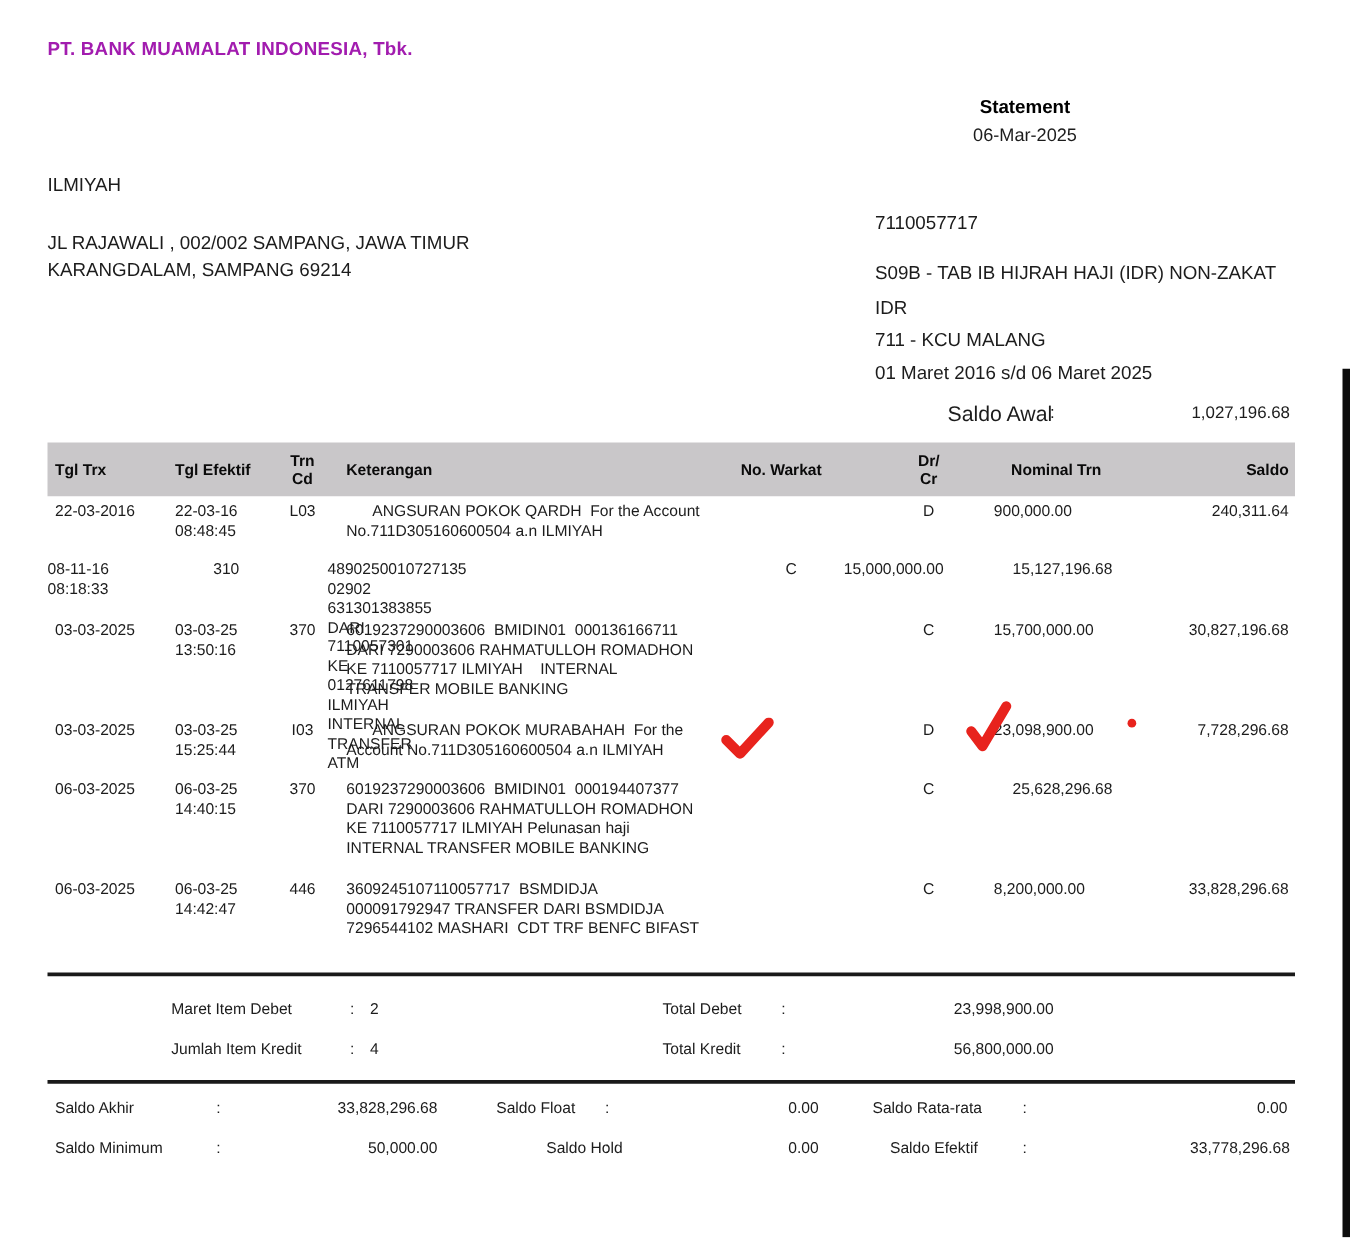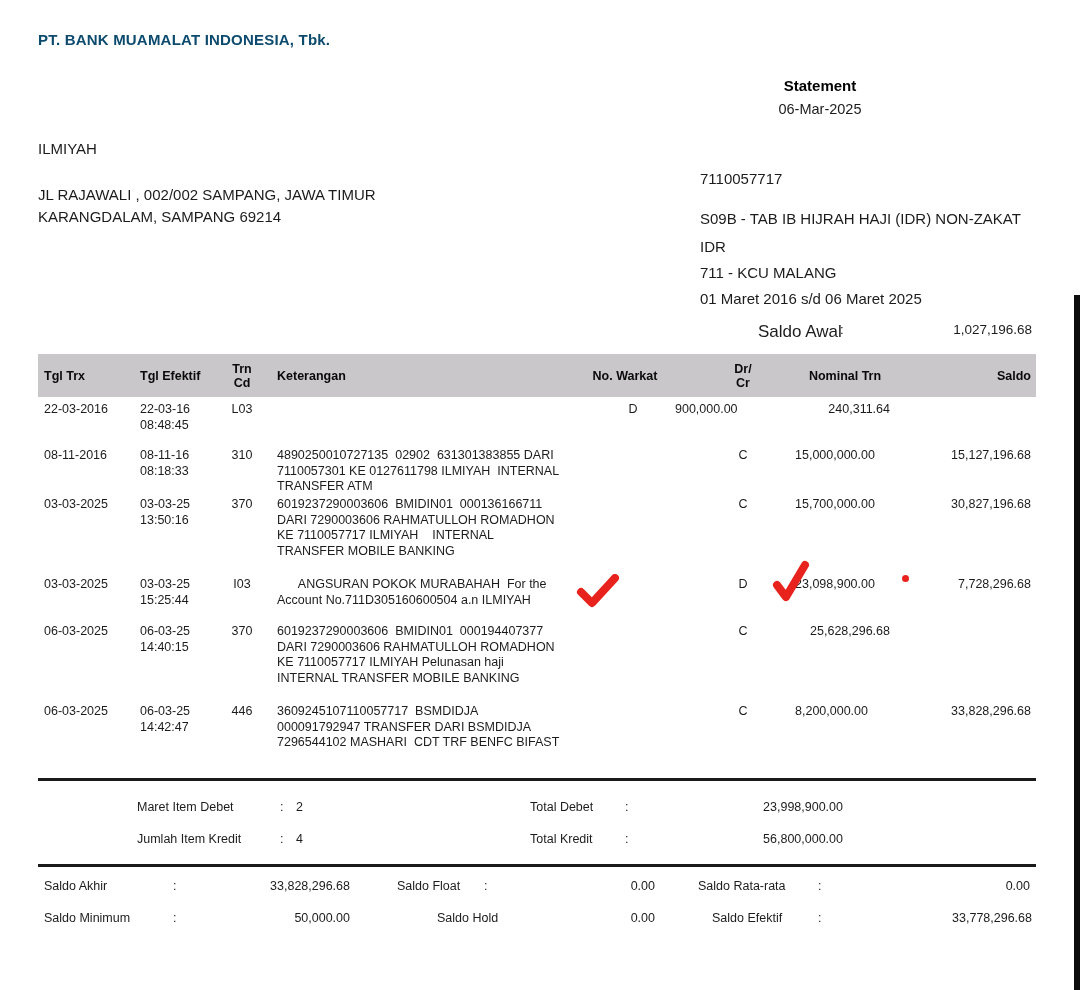--- a/index.html
+++ b/index.html
@@ -1,19 +1,19 @@
 <!DOCTYPE html>
 <html><head>
 <meta charset="utf-8">
 <style>
   html,body{margin:0;padding:0;background:#fff;}
   .page{position:relative;width:1080px;height:990px;background:#ffffff;overflow:hidden;
         font-family:"Liberation Sans","DejaVu Sans",sans-serif;color:#1c1c1c;}
   .abs{position:absolute;}
-  .bank-name{left:38px;top:31px;font-size:15px;font-weight:bold;color:#0c4a6e;letter-spacing:.2px;}
+  .bank-name{left:38px;top:31px;font-size:15px;font-weight:bold;color:#a21caf;letter-spacing:.2px;}
   .stmt-block{left:720px;top:77px;width:200px;text-align:center;}
   .stmt-title{font-size:15px;font-weight:bold;color:#000;}
   .stmt-date{font-size:14.5px;margin-top:7px;}
   .cust-name{left:38px;top:140px;font-size:15px;}
   .cust-addr1{left:38px;top:186px;font-size:15px;}
   .cust-addr2{left:38px;top:208px;font-size:15px;}
   .acct{left:700px;font-size:15px;margin-top:24px;}
   .saldo-awal-label{left:758px;top:322px;font-size:17px;}
   .saldo-awal-colon{left:840px;top:322px;font-size:13.5px;}
   .saldo-awal-value{left:880px;top:322px;width:152px;text-align:right;font-size:13.5px;}
@@ -75,28 +75,29 @@
     <div class="th" style="text-align:center;">Nominal Trn</div>
     <div class="th c-saldo">Saldo</div>
   </div>
 
   <div class="abs grid trow" style="top:402px;">
     <div class="td c-date">22-03-2016</div>
     <div class="td">22-03-16
 08:48:45</div>
     <div class="td c-code">L03</div>
     <div class="td"></div>
+    <div class="td">      ANGSURAN POKOK QARDH  For the Account
+No.711D305160600504 a.n ILMIYAH</div>
     <div class="td c-warkat"></div>
     <div class="td c-drcr">D</div>
     <div class="td c-nom">900,000.00</div>
     <div class="td c-saldo">240,311.64</div>
   </div>
 
   <div class="abs grid trow" style="top:448px;">
-    <div class="td c-date">08-11-2016</div>
     <div class="td">08-11-16
 08:18:33</div>
     <div class="td c-code">310</div>
     <div class="td"></div>
     <div class="td">4890250010727135  02902  631301383855 DARI
 7110057301 KE 0127611798 ILMIYAH  INTERNAL
 TRANSFER ATM</div>
     <div class="td c-warkat"></div>
     <div class="td c-drcr">C</div>
     <div class="td c-nom">15,000,000.00</div>

